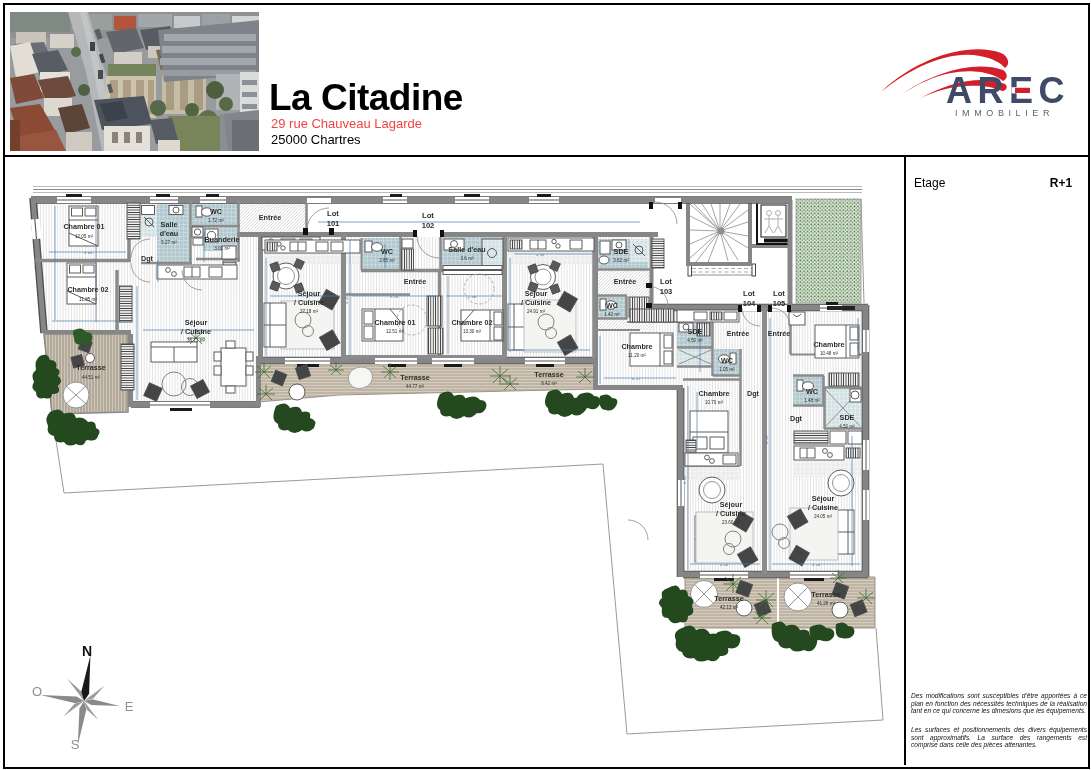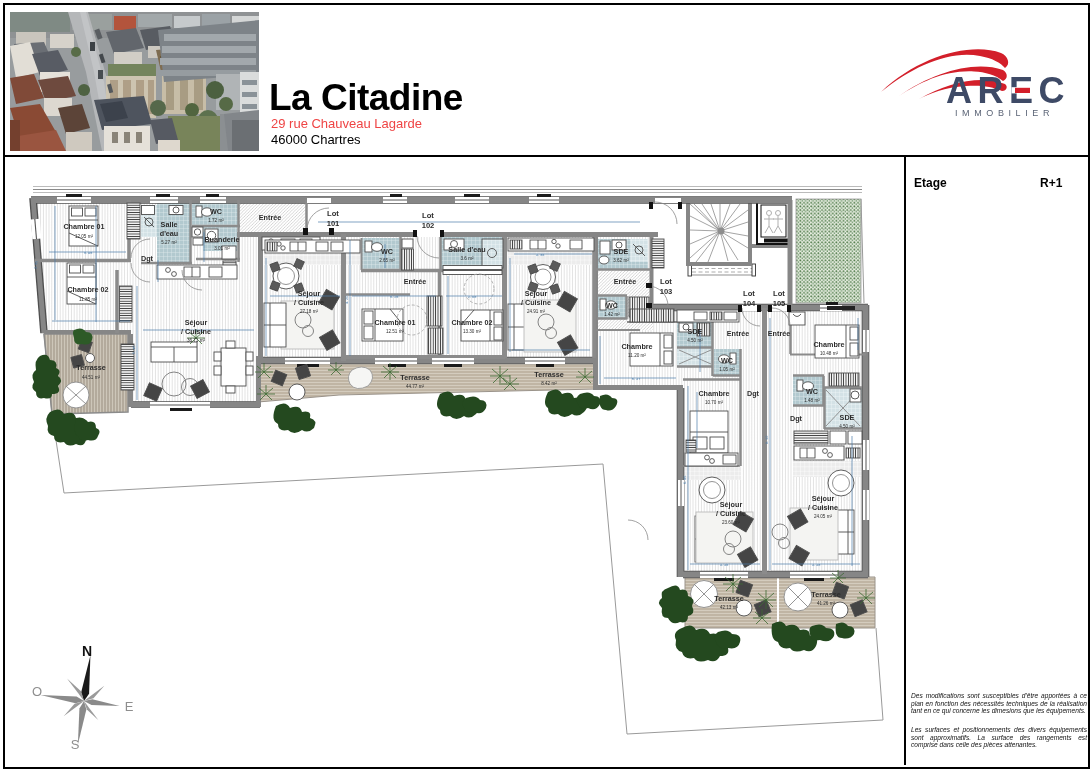--- a/index.html
+++ b/index.html
@@ -13,25 +13,25 @@
 <div class="abs" style="left:3px;top:3px;width:1083px;height:762px;border:2px solid #000"></div>
 
 <div class="abs" style="left:3px;top:155px;width:1085px;height:2px;background:#000"></div>
 
 <div class="abs" style="left:904px;top:156px;width:2px;height:609px;background:#000"></div>
 
 <div class="abs" style="left:269px;top:80px;font-size:37px;font-weight:bold;color:#000;letter-spacing:-0.5px;line-height:36px">La Citadine</div>
 
 <div class="abs" style="left:271px;top:116px;font-size:13px;color:#ef4444">29 rue Chauveau Lagarde</div>
 
-<div class="abs" style="left:271px;top:132px;font-size:13px;color:#000">46000 Chartres</div>
-
-<div class="abs" style="left:914px;top:176px;font-size:12px;font-weight:bold;color:#000">Etage</div>
-
-<div class="abs" style="left:1040px;top:176px;width:42px;text-align:left;font-size:12px;font-weight:bold;color:#000">R+1</div>
+<div class="abs" style="left:271px;top:132px;font-size:13px;color:#000">25000 Chartres</div>
+
+<div class="abs" style="left:914px;top:176px;font-size:12px;font-weight:normal;color:#000">Etage</div>
+
+<div class="abs" style="left:1040px;top:176px;width:42px;text-align:center;font-size:12px;font-weight:bold;color:#000">R+1</div>
 
 <div class="abs" style="left:911px;top:692px;width:176px;font-size:6.6px;font-style:italic;color:#111;text-align:justify;line-height:7.6px">Des modifications sont susceptibles d'être apportées à ce plan en fonction des nécessités techniques de la réalisation tant en ce qui concerne les dimesions que les équipements.</div>
 
 <div class="abs" style="left:911px;top:726px;width:176px;font-size:6.6px;font-style:italic;color:#111;text-align:justify;line-height:7.6px">Les surfaces et positionnements des divers équipements sont approximatifs. La surface des rangements est comprise dans celle des pièces attenantes.</div>
 
 <svg class="abs" style="left:10px;top:12px" width="249" height="139" viewBox="0 0 249 139">
 <rect x="0" y="0" width="249" height="139" fill="#989c9e"></rect>
 <rect x="0" y="0" width="249" height="26" fill="#8f9294"></rect>
 <rect x="0" y="0" width="60" height="20" fill="#7f8a84"></rect>
 <rect x="62" y="2" width="40" height="16" fill="#9aa09e"></rect>

